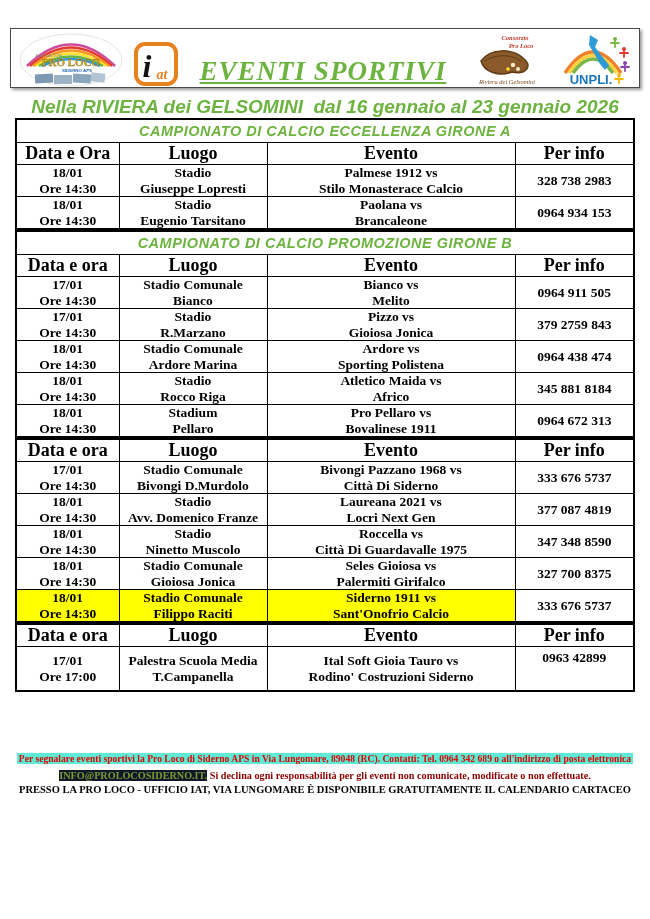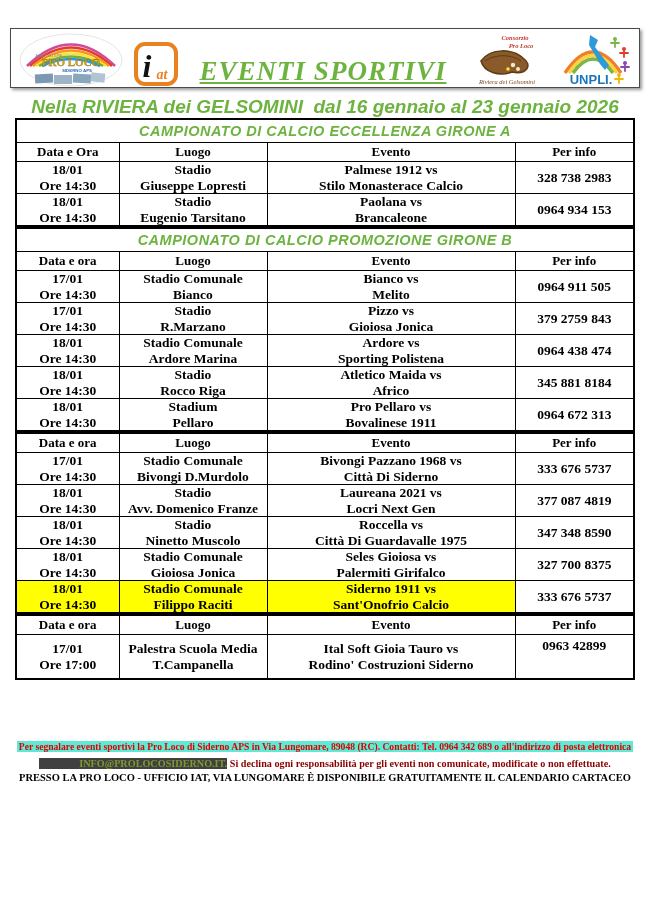--- a/index.html
+++ b/index.html
@@ -19,33 +19,33 @@
   .banner{margin-top:8px;text-align:center;font-family:"Liberation Sans",sans-serif;
           font-style:italic;font-weight:bold;font-size:19px;color:#6db33f;white-space:pre-wrap;}
 
   
   table.evt{border-collapse:collapse;margin:0 auto;width:620px;border:2px solid #000;
             table-layout:fixed;background:#fff;}
   .t1{margin-top:56px}.t2{margin-top:16px}.t3{margin-top:12px}.t4{margin-top:14px}
   table.evt td{border:1px solid #000;text-align:center;vertical-align:middle;padding:0 2px;}
   .title-cell{font-family:"Liberation Sans",sans-serif;font-style:italic;font-weight:bold;
               font-size:14.5px;color:#6db33f;height:22px;letter-spacing:.5px;margin-top:48px;}
-  .head-row td{font-weight:bold;font-size:13px;height:18px;margin-top:40px;}
+  .head-row td{font-weight:bold;font-size:18px;height:18px;margin-top:40px;}
   .data-row td{font-weight:bold;font-size:13.5px;height:30px;line-height:1.15;white-space:pre-line;}
   .cell-phone{font-size:14.5px;white-space:normal;}
   .hl td{background:#ffff00;}
   .hl td.cell-phone{background:#fff;}
   .v-top{vertical-align:top !important;padding-top:3px !important;}
   .row-tall td{height:40px;}
 
   
   .footer{margin-top:54px;text-align:center;font-weight:bold;line-height:1.4;}
   .f1 span{font-size:9.6px;color:#e00000;background:#5eead4;padding:0 2px;}
   .f2{font-size:10.2px;}
-  .f2 .email{color:#7f9a2e;background:#404040;padding-left:40px;}
+  .f2 .email{color:#7f9a2e;background:#0f172a;}
   .f2 .rest{color:#8b0000;text-align:center;}
   .f3{font-size:10.5px;color:#000;}
 </style>
 </head>
 <body>
 
 <div class="page">
 
   <div class="header-box">
 

